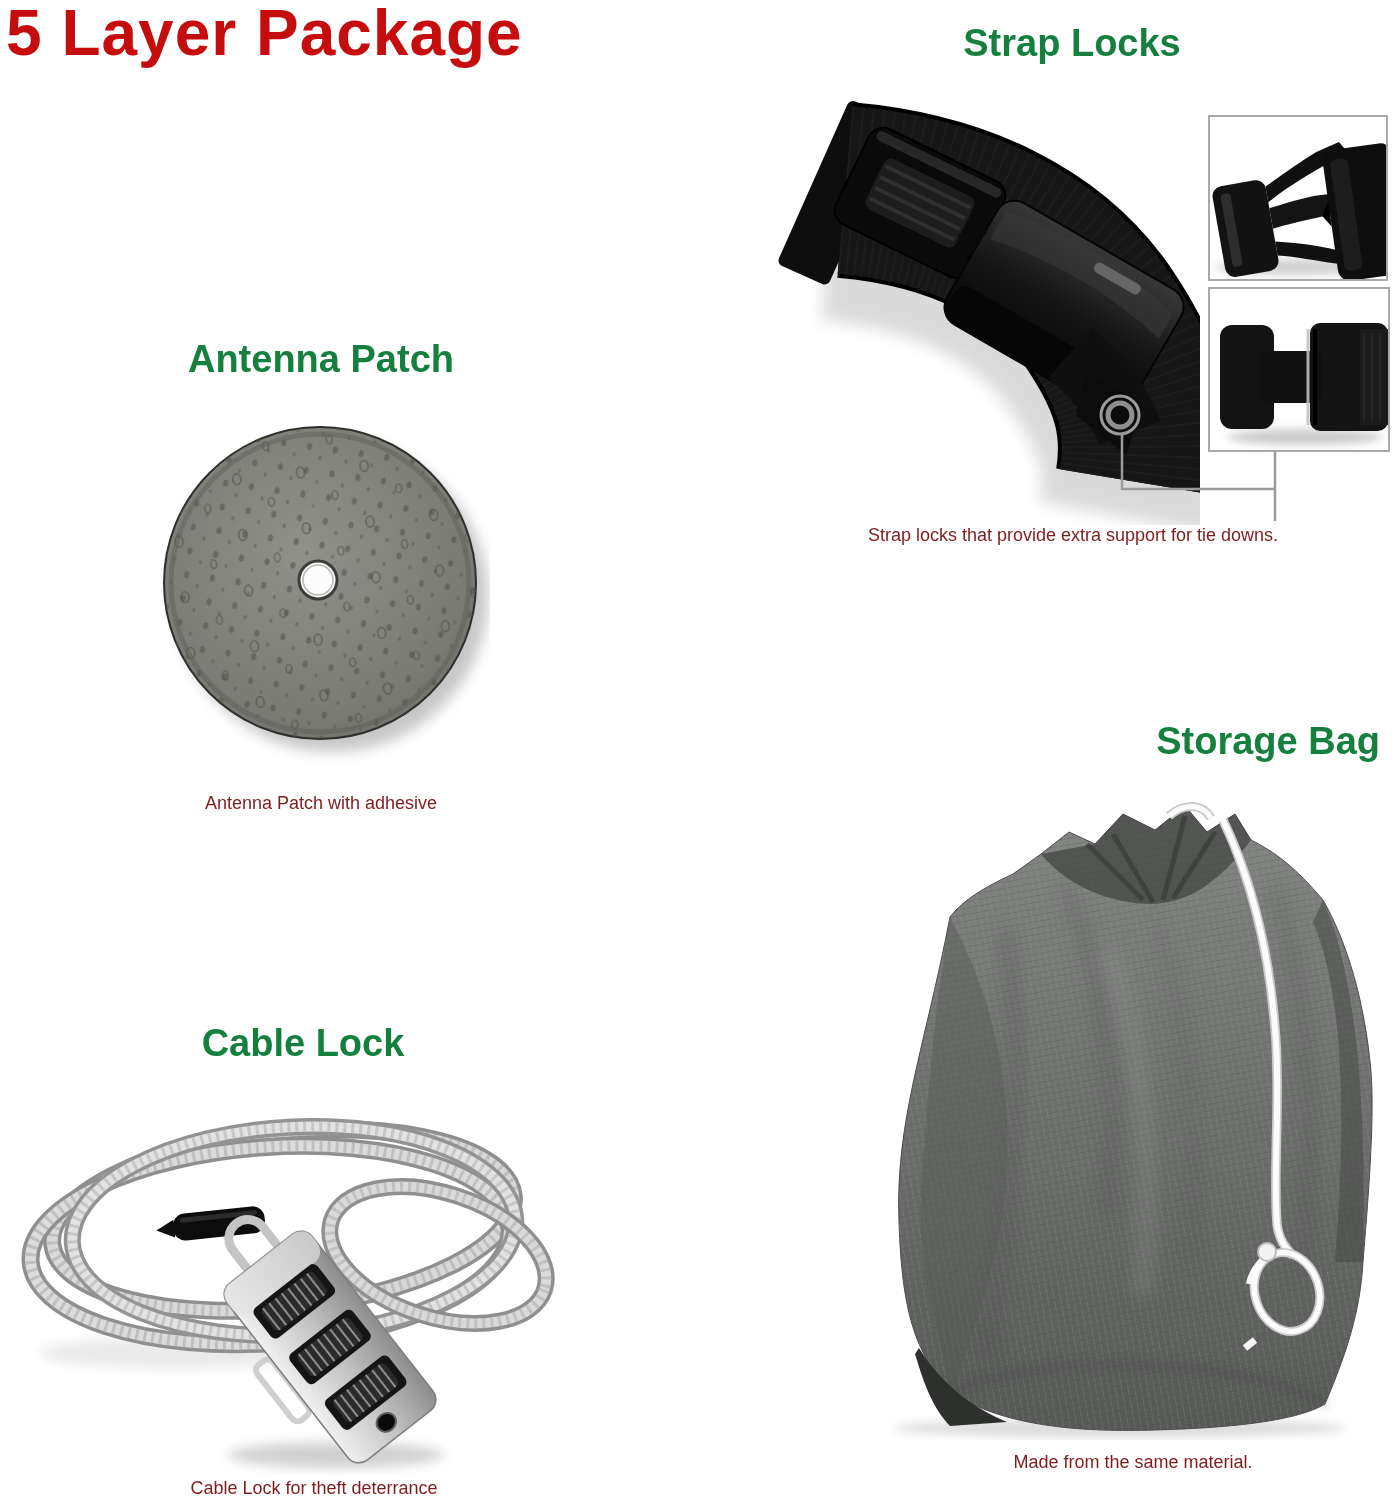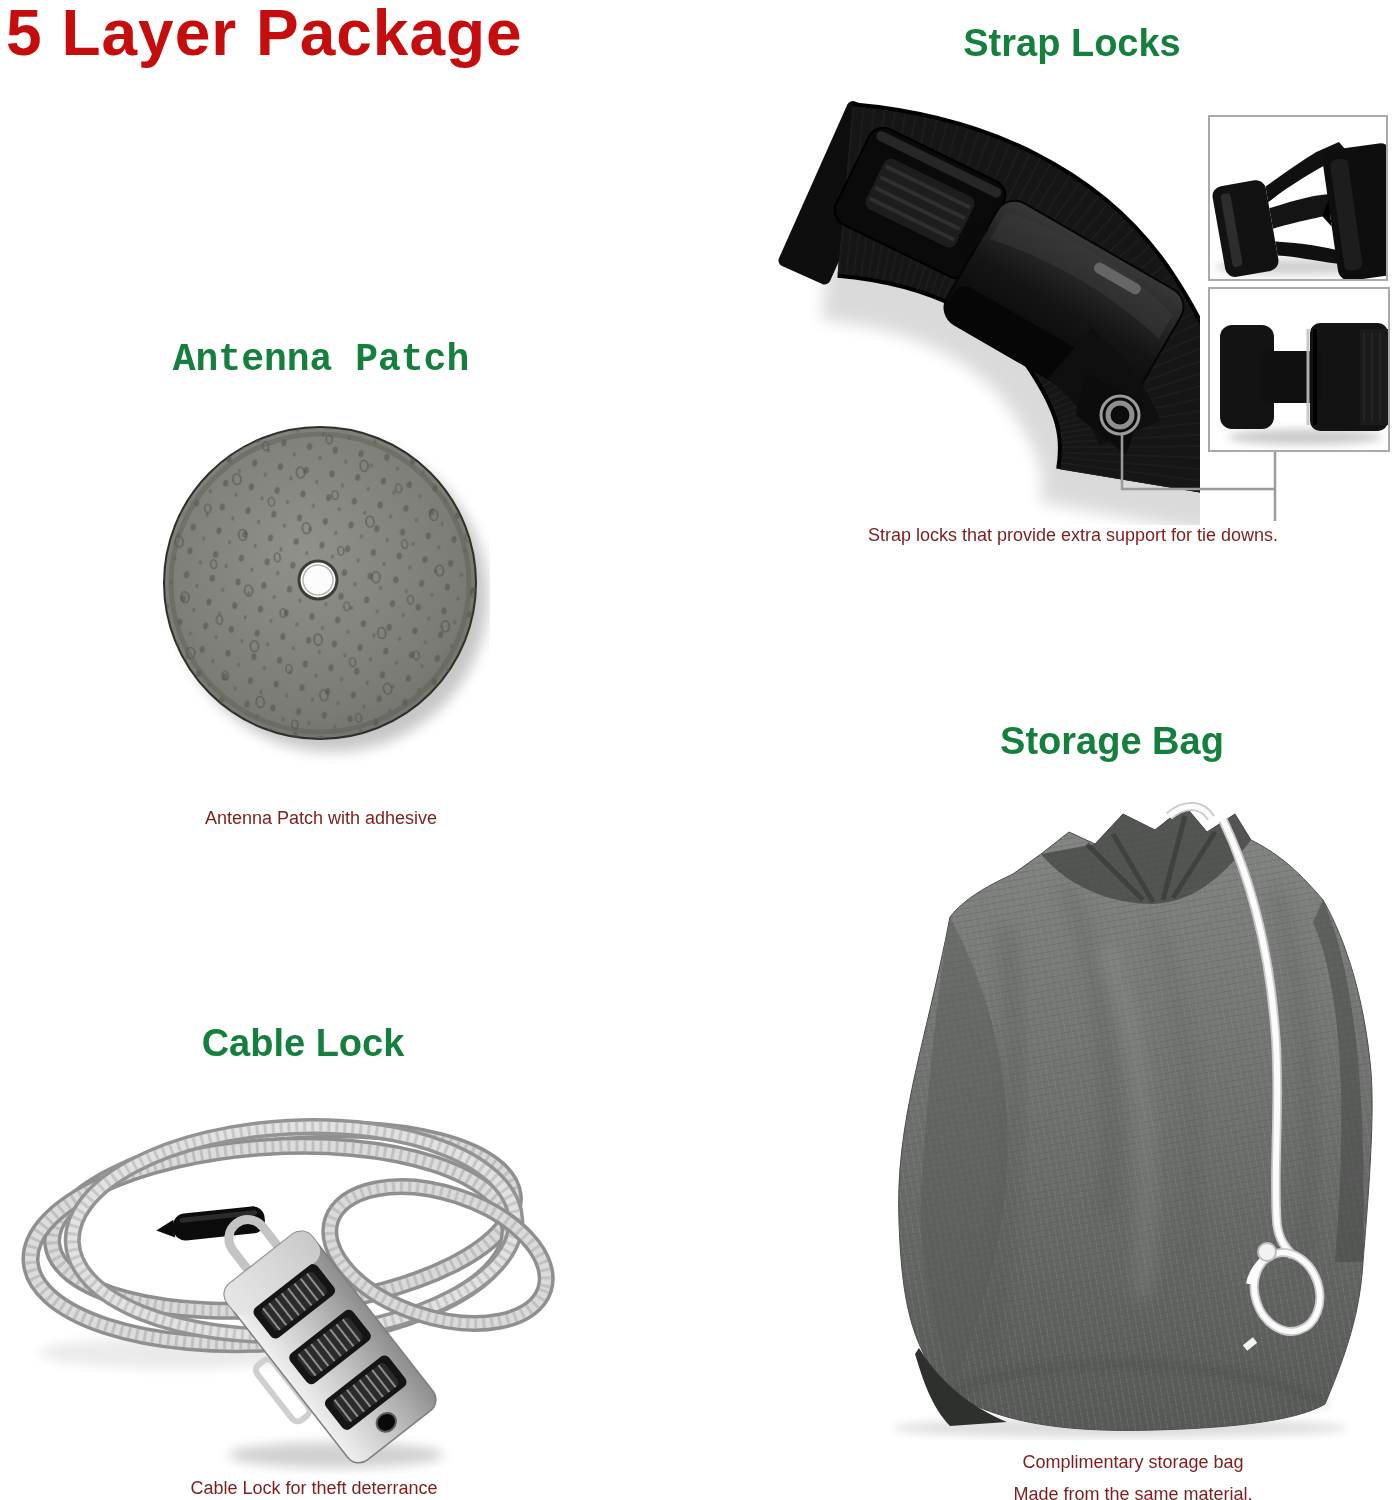--- a/index.html
+++ b/index.html
@@ -109,21 +109,21 @@
       <line x1="98" y1="40" x2="98" y2="136" stroke="#c0c0c0" stroke-width="3" opacity="0.9"></line>
       <line x1="105" y1="40" x2="105" y2="136" stroke="#000" stroke-width="4"></line>
       <rect x="150" y="40" width="28" height="96" fill="#1b1b1b"></rect>
       <path d="M154,44 v88 M162,44 v88 M170,44 v88" stroke="#262626" stroke-width="2"></path>
     </g>
   </svg>
 </div>
 
 <div class="abs caption" style="left:773px;top:519px;width:600px;">Strap locks that provide extra support for tie downs.</div>
 
-<div class="abs heading" style="left:121px;top:338px;width:400px;font-family:Liberation Mono, monospace;">Antenna Patch</div>
+<div class="abs heading" style="left:121px;top:338px;width:400px;">Antenna Patch</div>
 
 <div class="abs" style="left:150px;top:418px;" aria-label="gray fabric antenna patch disc with center hole">
   <svg width="340" height="352" viewBox="0 0 340 352">
     <defs>
       <filter id="ab1" x="-40%" y="-40%" width="180%" height="180%">
           <feGaussianBlur stdDeviation="7"></feGaussianBlur>
         </filter>
       <radialGradient id="discG" cx="0.45" cy="0.4" r="0.75">
         <stop offset="0" stop-color="#91918b"></stop>
           <stop offset="0.7" stop-color="#7b7b75"></stop>
@@ -141,23 +141,23 @@
     <circle cx="182" cy="178" r="156" fill="#000" opacity="0.22" filter="url(#ab1)"></circle>
     <circle cx="170" cy="165" r="156" fill="url(#discG)" stroke="#2e2e2b" stroke-width="2"></circle>
     <circle cx="170" cy="165" r="156" fill="url(#dots1)" opacity="0.55"></circle>
     <circle cx="170" cy="165" r="156" fill="url(#dots2)" opacity="0.6"></circle>
     <circle cx="170" cy="165" r="149" fill="none" stroke="#5d5d57" stroke-width="5" opacity="0.45"></circle>
     <circle cx="168" cy="162" r="19" fill="#fcfcfc" stroke="#3c3c38" stroke-width="3"></circle>
     <circle cx="168" cy="162" r="15" fill="none" stroke="#9a9a94" stroke-width="1.5" opacity="0.7"></circle>
   </svg>
 </div>
 
-<div class="abs caption" style="left:71px;top:787px;width:500px;margin-top:15px;">Antenna Patch with adhesive</div>
-
-<div class="abs heading" style="left:912px;top:720px;width:400px;">Storage Bag</div>
+<div class="abs caption" style="left:71px;top:787px;width:500px;">Antenna Patch with adhesive</div>
+
+<div class="abs heading" style="left:980px;top:720px;width:400px;text-align:right;">Storage Bag</div>
 
 <div class="abs" style="left:855px;top:792px;" aria-label="gray drawstring storage bag with white cord">
   <svg width="539" height="648" viewBox="0 0 539 648">
     <defs>
       <filter id="bb1" x="-40%" y="-40%" width="180%" height="180%">
           <feGaussianBlur stdDeviation="5"></feGaussianBlur>
         </filter>
       <filter id="bb2" x="-40%" y="-40%" width="180%" height="180%">
           <feGaussianBlur stdDeviation="9"></feGaussianBlur>
         </filter>
@@ -207,21 +207,20 @@
       <ellipse cx="432" cy="500" rx="32" ry="40" transform="rotate(-18 432 500)" stroke="#c9c9c9" stroke-width="9"></ellipse>
       <ellipse cx="432" cy="500" rx="32" ry="40" transform="rotate(-18 432 500)" stroke="#fbfbfb" stroke-width="5.5"></ellipse>
       <path d="M414,462 C404,470 396,480 394,492" stroke="#fbfbfb" stroke-width="6"></path>
       <circle cx="412" cy="460" r="9" fill="#f2f2f2" stroke="#bdbdbd" stroke-width="2"></circle>
       <path d="M400,548 l-10,8" stroke="#f4f4f4" stroke-width="7"></path>
     </g>
   </svg>
 </div>
 
 <div class="abs caption" style="left:883px;top:1446px;width:500px;line-height:32px;">
-  <div>Complimentary storage bag</div>
   <div>Made from the same material.</div>
 </div>
 
 <div class="abs heading" style="left:103px;top:1022px;width:400px;">Cable Lock</div>
 
 <div class="abs" style="left:18px;top:1085px;" aria-label="coiled steel security cable with 3-dial combination lock">
   <svg width="560" height="390" viewBox="0 0 560 390">
     <defs>
       <filter id="cb1" x="-40%" y="-40%" width="180%" height="180%">
           <feGaussianBlur stdDeviation="6"></feGaussianBlur>

